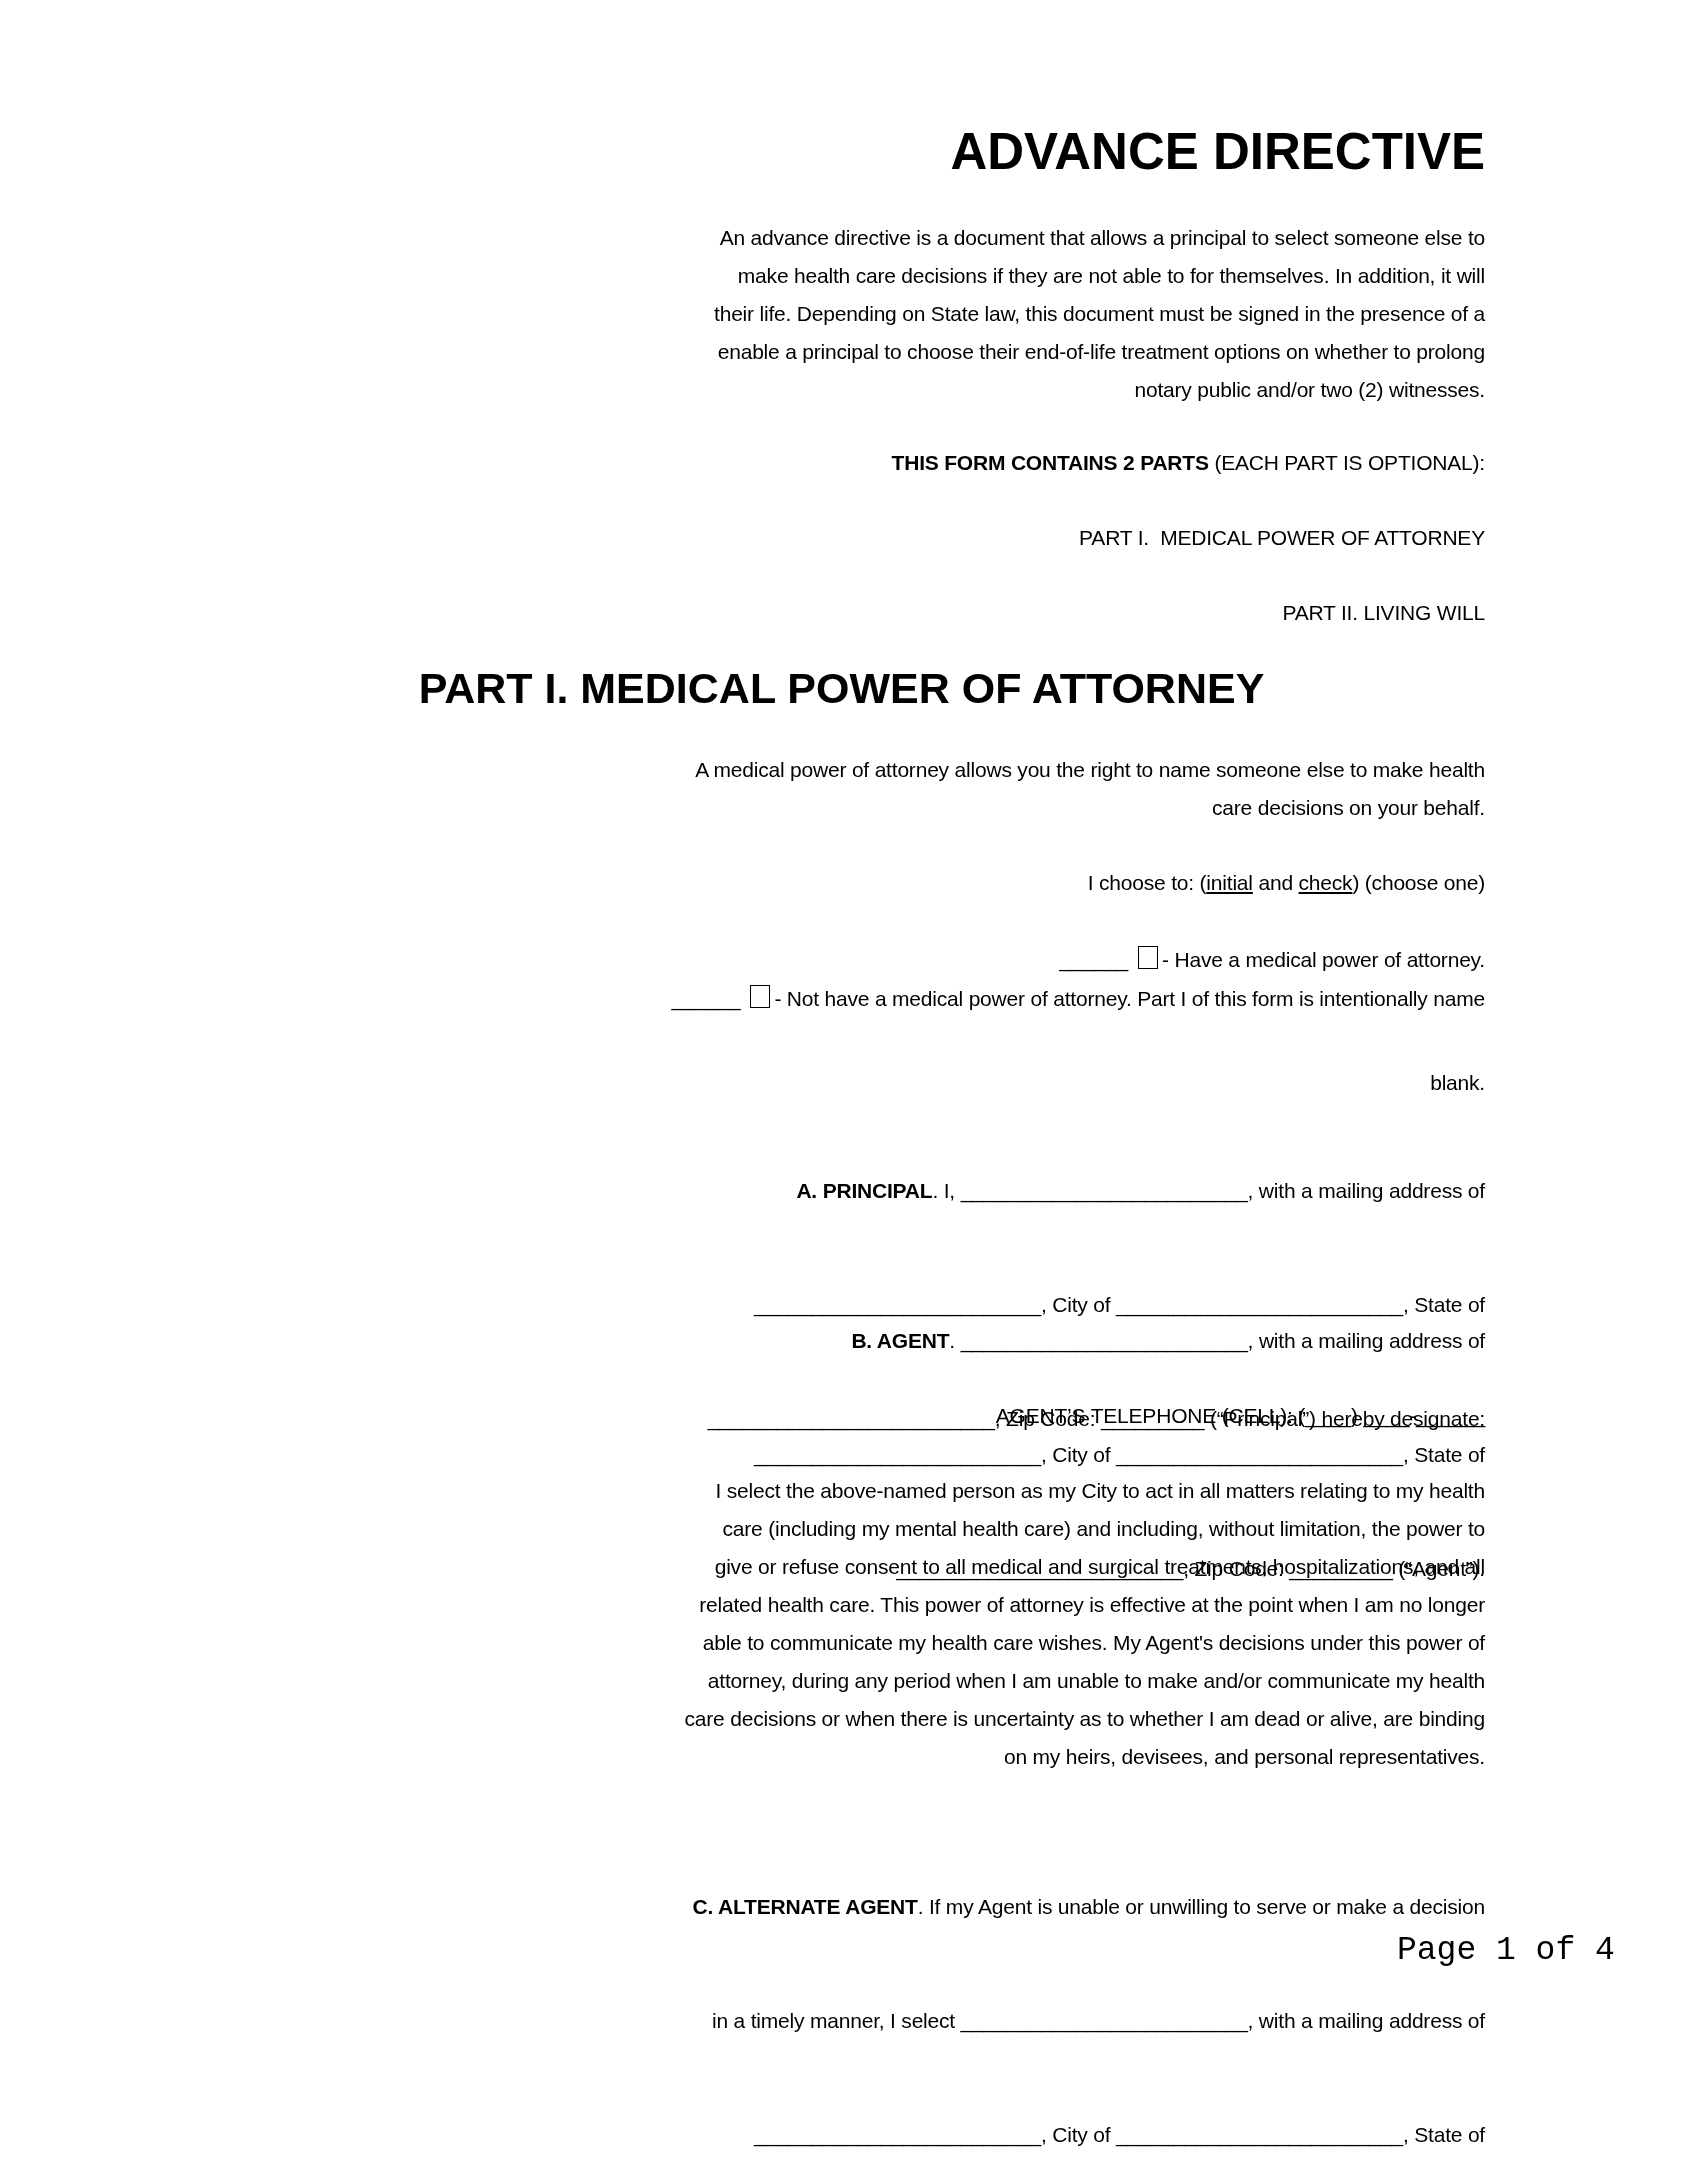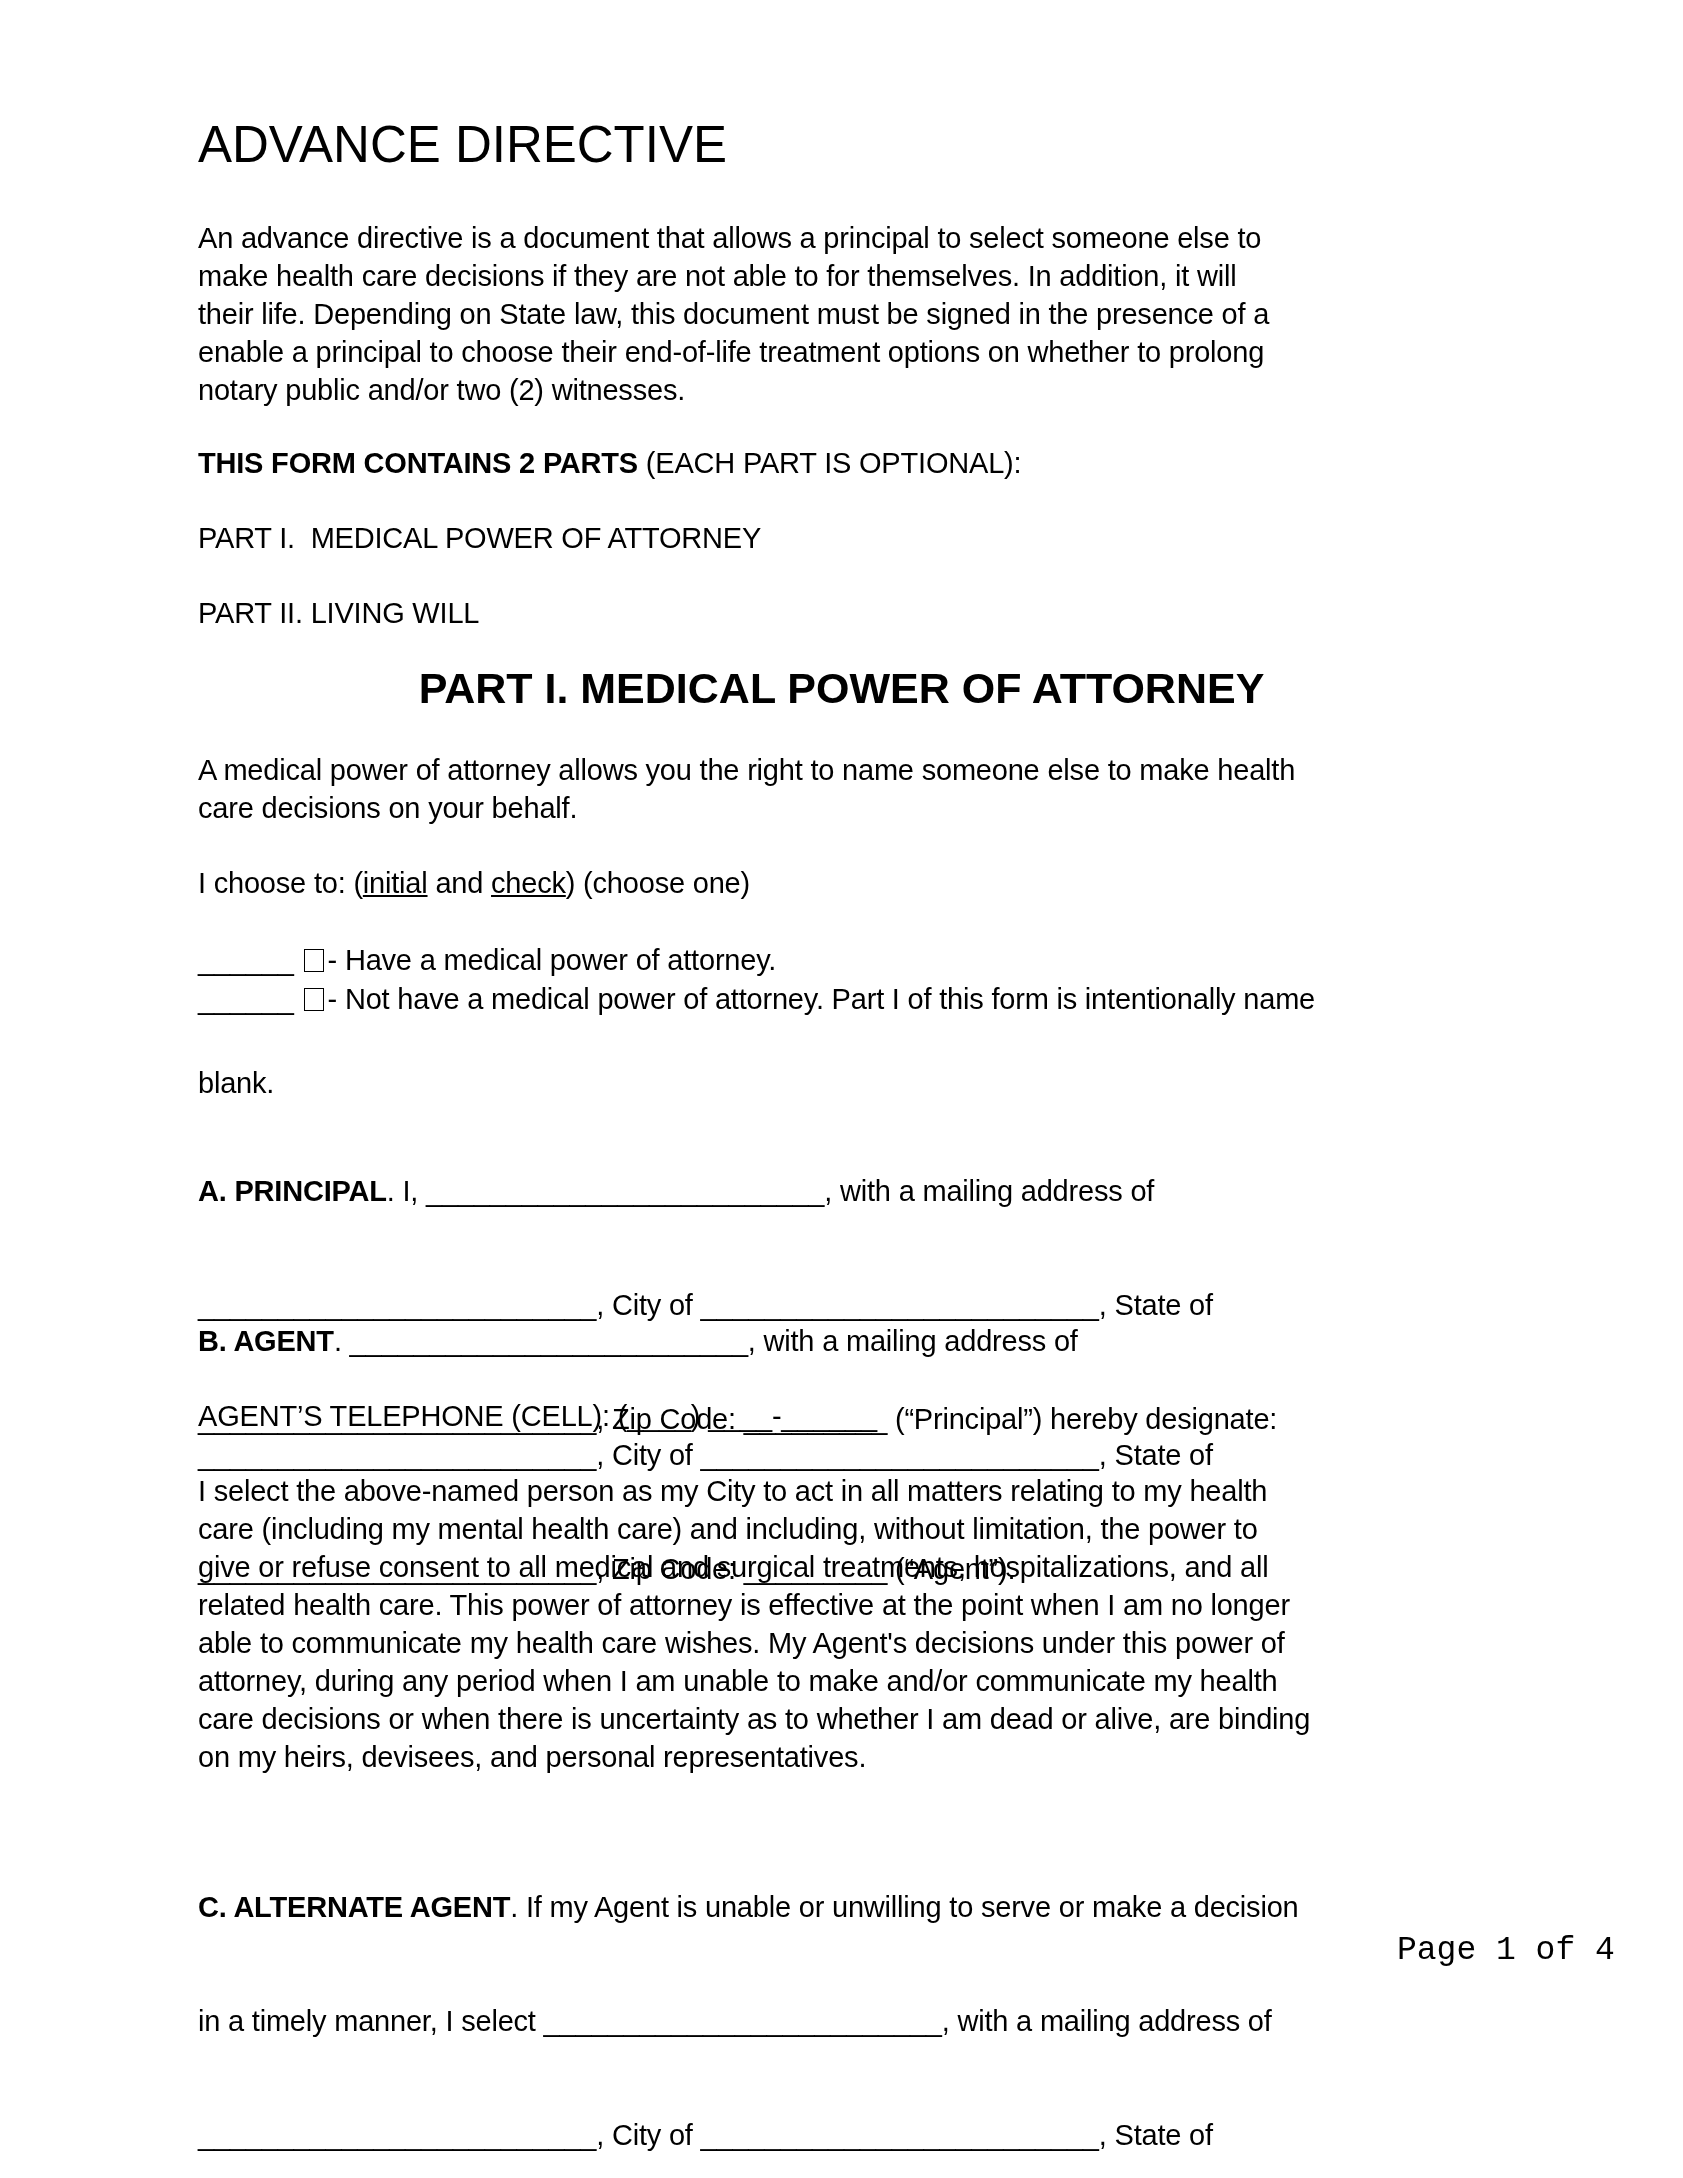--- a/index.html
+++ b/index.html
@@ -1,22 +1,22 @@
 <!DOCTYPE html>
 <html><head>
 <meta charset="utf-8">
 <style>
   html, body { margin: 0; padding: 0; background: #ffffff; }
   body { width: 1683px; height: 2178px; position: relative; overflow: hidden;
          font-family: "Liberation Sans", sans-serif; color: #000; }
   .page { position: absolute; left: 198px; top: 0; width: 1287px; }
   .abs { position: absolute; left: 0; width: 1287px; }
-  .title { font-size: 51px; font-weight: normal; text-align: left; top: 115px; line-height: 59px; }
+  .title { font-size: 51px; font-weight: bold; text-align: right; top: 122px; line-height: 59px; }
   .h2 { font-size: 43px; font-weight: bold; text-align: center; line-height: 50px; }
-  .p { font-size: 29px; line-height: 38px; letter-spacing: -0.2px; }
+  .p { font-size: 21px; line-height: 38px; letter-spacing: -0.2px; text-align: right; }
   .b { font-weight: bold; }
   .u { text-decoration: underline; }
   .box { display: inline-block; width: 20px; height: 23px; border: 1.6px solid #000;
          vertical-align: -2px; margin: 0 4px 0 10px; box-sizing: border-box; }
   .pagenum { position: absolute; left: 1397px; top: 1936px; font-size: 33px; line-height: 30px; font-family: Liberation Mono, monospace; }
 </style>
 </head>
 <body>
 
 <div class="page">

